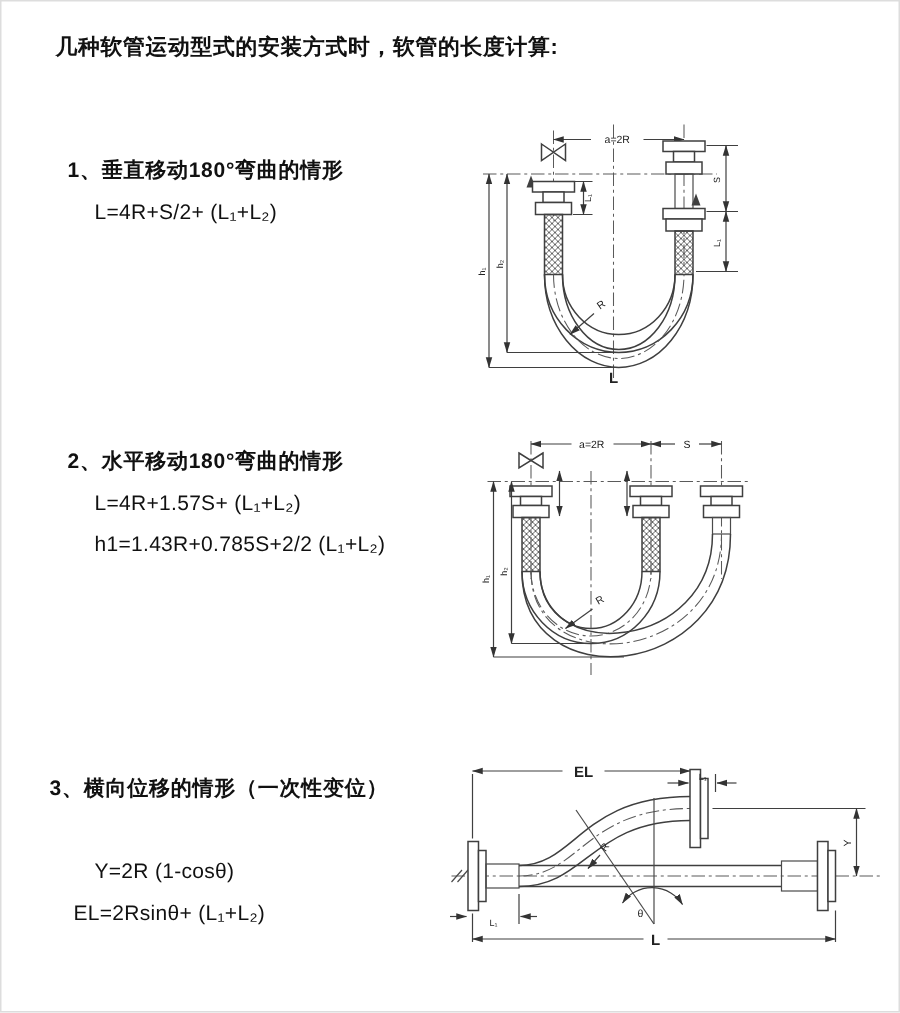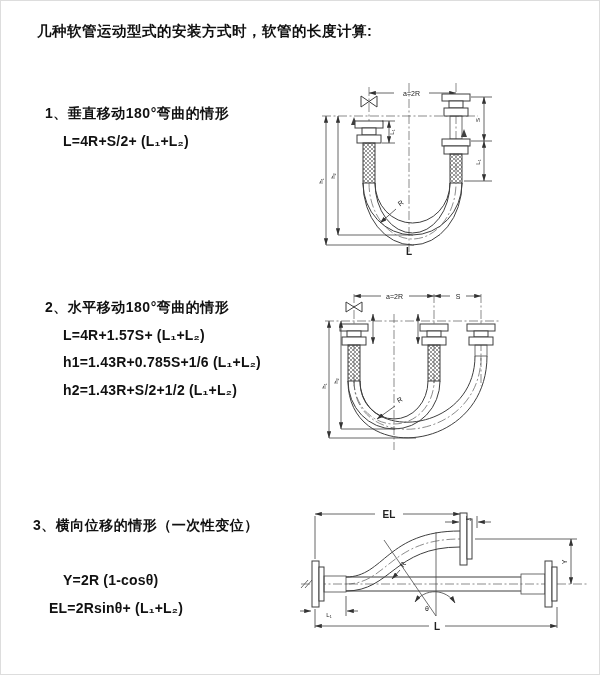--- a/index.html
+++ b/index.html
@@ -3,21 +3,21 @@
 <meta charset="utf-8">
 <style>
   html,body{margin:0;padding:0;background:#e8e8e8;}
   .page{
     position:relative;width:600px;height:675px;background:#ffffff;
     font-family:"Liberation Sans","DejaVu Sans",sans-serif;color:#111;
     overflow:hidden;border:1px solid #ddd;box-sizing:border-box;
   }
   .title{position:absolute;left:36px;top:21px;font-size:14.5px;font-weight:700;letter-spacing:0.5px;}
   .sec-heading{position:absolute;font-size:14px;font-weight:700;letter-spacing:0.5px;}
-  .formula{position:absolute;font-size:14px;font-weight:700;letter-spacing:0.2px;white-space:pre;}
+  .formula{position:absolute;font-size:14px;font-weight:400;letter-spacing:0.2px;white-space:pre;}
   .diagram{position:absolute;}
   svg{display:block;overflow:visible;}
   svg .ln{stroke:#3f3f3f;stroke-width:1;fill:none;}
   svg .thin{stroke:#4a4a4a;stroke-width:0.8;fill:none;}
   svg .cl{stroke:#5a5a5a;stroke-width:0.7;fill:none;stroke-dasharray:9 2.5 2 2.5;}
   svg .dim{stroke:#3f3f3f;stroke-width:0.8;fill:none;}
   svg .fit{fill:#ffffff;stroke:#3f3f3f;stroke-width:1;}
   svg .braid{fill:url(#xh);stroke:#3f3f3f;stroke-width:1;}
   svg text{fill:#222;font-family:"Liberation Sans","DejaVu Sans",sans-serif;}
   svg .dlab{font-size:7px;}
@@ -117,22 +117,21 @@
       <line class="dim" x1="66" y1="66" x2="79" y2="66"></line>
       <line class="dim" x1="73" y1="44" x2="73" y2="66" marker-start="url(#arr)" marker-end="url(#arr)"></line>
       <text class="dlab-s" x="78" y="55" transform="rotate(-90 78 55)" text-anchor="middle">L₁</text>
 
       <text class="dlab-b" x="93" y="178" text-anchor="middle">L</text>
     </svg>
   </div>
 
   <div class="sec-heading" style="left:44px;top:298px">2、水平移动180°弯曲的情形</div>
   <div class="formula" style="left:62px;top:326px">L=4R+1.57S+ (L₁+L₂)</div>
-  <div class="formula" style="left:62px;top:353px">h1=1.43R+0.785S+1/6 (L₁+L₂)</div>
-  <div class="formula" style="left:62px;top:381px">h2=1.43R+S/2+1/2 (L₁+L₂)</div>
+  <div class="formula" style="left:62px;top:353px">h1=1.43R+0.785S+2/2 (L₁+L₂)</div>
 
   <div class="diagram" style="left:320px;top:285px">
     <svg width="270" height="168" viewBox="0 0 270 168">
 
       <path class="cl" d="M4,35 H178"></path>
       <path class="cl" d="M33,8 V100"></path>
       <path class="cl" d="M113,8 V100"></path>
       <path class="cl" d="M160,8 V100"></path>
       <path class="cl" d="M73,28 V164"></path>
 

